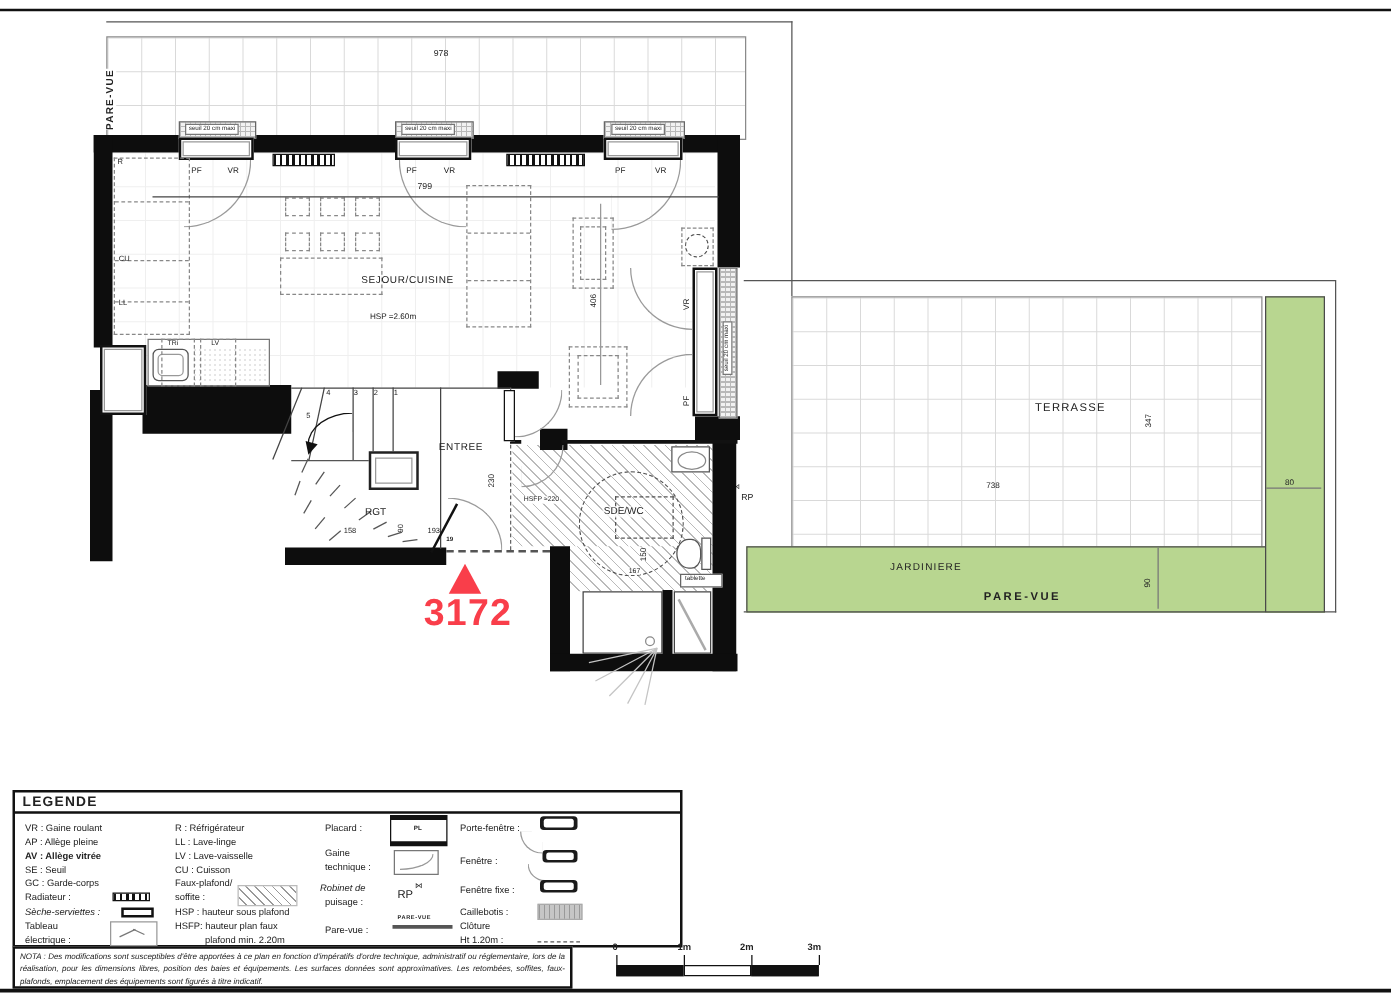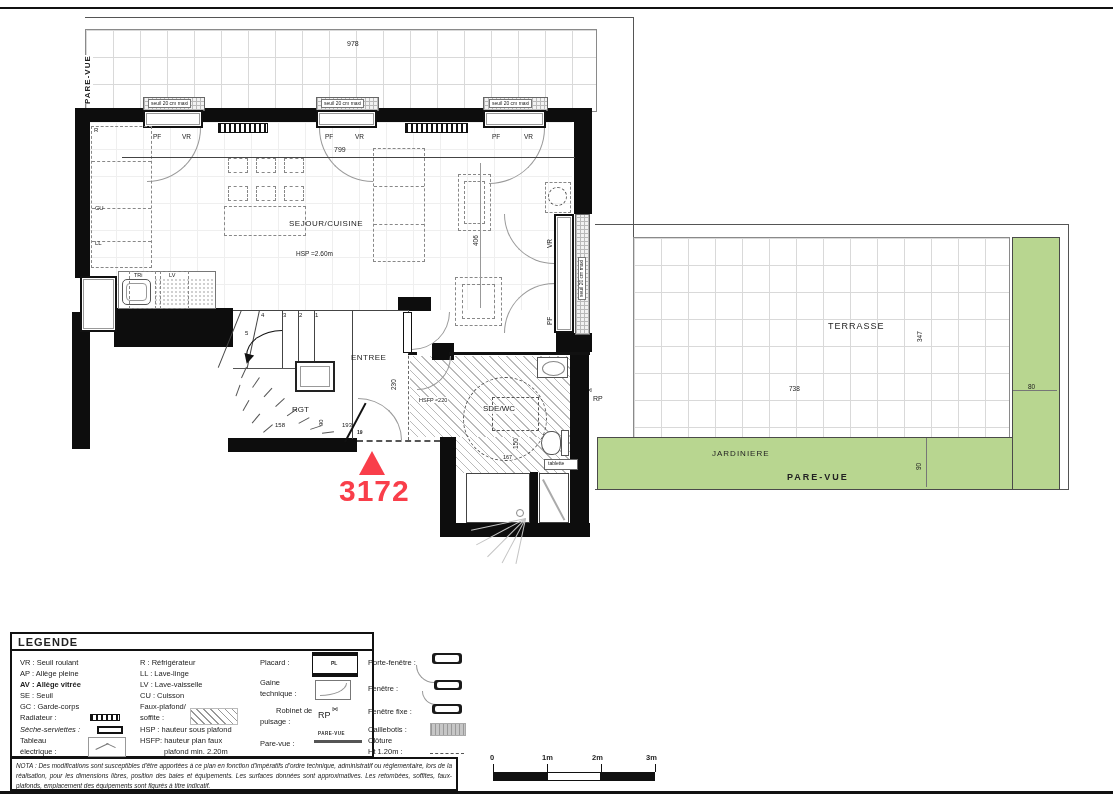--- a/index.html
+++ b/index.html
@@ -266,26 +266,26 @@
     <div class="abs" style="right:5px;bottom:5px;width:6px;height:6px;border:1px solid #888;border-radius:50%;"></div>
   </div>
   <div class="w" style="left:530px;top:472px;width:8px;height:52px;"></div>
   <div class="fix" style="left:539px;top:473px;width:30px;height:50px;border-color:#444;">
     <div class="abs" style="left:2px;top:6px;width:2px;height:46px;background:#aaa;transform:rotate(-28deg);transform-origin:top left;"></div>
   </div>
 
   <div class="tri" style="left:359px;top:451px;"></div>
   <div class="t red" style="left:339px;top:474px;font-size:30px;font-weight:600;letter-spacing:1px;">3172</div>
 
-  <div class="lgbox" style="left:10px;top:632px;width:364px;height:126px;">
+  <div class="lgbox" style="left:10px;top:632px;width:536px;height:126px;">
     <div class="abs" style="left:0;top:0;width:100%;height:17px;border-bottom:2px solid #111;box-sizing:border-box;">
       <div class="t" style="left:6px;top:2px;font-size:11px;font-weight:bold;letter-spacing:1px;">LEGENDE</div>
     </div>
 
-    <div class="lg" style="left:8px;top:24px;">VR : Seuil roulant</div>
+    <div class="lg" style="left:8px;top:24px;">VR : Gaine roulant</div>
     <div class="lg" style="left:8px;top:35px;">AP : Allège pleine</div>
     <div class="lg" style="left:8px;top:46px;font-weight:bold;">AV : Allège vitrée</div>
     <div class="lg" style="left:8px;top:57px;">SE : Seuil</div>
     <div class="lg" style="left:8px;top:68px;">GC : Garde-corps</div>
     <div class="lg" style="left:8px;top:79px;">Radiateur :</div>
     <div class="rad" style="left:78px;top:80px;width:30px;height:7px;"></div>
     <div class="lg" style="left:8px;top:91px;font-style:italic;">Sèche-serviettes :</div>
     <div class="abs" style="left:85px;top:92px;width:26px;height:8px;border:2px solid #111;box-sizing:border-box;"></div>
     <div class="lg" style="left:8px;top:102px;">Tableau</div>
     <div class="lg" style="left:8px;top:113px;">électrique :</div>
@@ -307,21 +307,21 @@
 
     <div class="lg" style="left:248px;top:24px;">Placard :</div>
     <div class="abs" style="left:300px;top:18px;width:46px;height:25px;border-top:4px solid #111;border-bottom:4px solid #111;border-left:1px solid #111;border-right:1px solid #111;box-sizing:border-box;">
       <div class="t t5" style="left:18px;top:5px;font-weight:bold;">PL</div>
     </div>
     <div class="lg" style="left:248px;top:44px;">Gaine</div>
     <div class="lg" style="left:248px;top:55px;">technique :</div>
     <div class="abs" style="left:303px;top:46px;width:34px;height:18px;border:1px solid #777;">
       <div class="abs" style="left:4px;top:2px;width:26px;height:12px;border-bottom:1px solid #999;border-right:1px solid #999;border-radius:0 0 100% 0;"></div>
     </div>
-    <div class="lg" style="left:264px;top:72px;">Robinet de</div>
+    <div class="lg" style="left:244px;top:72px;font-style:italic;">Robinet de</div>
     <div class="lg" style="left:248px;top:83px;">puisage :</div>
     <div class="lg" style="left:306px;top:76px;font-size:9px;">RP</div>
     <div class="t t6" style="left:320px;top:72px;">⋈</div>
     <div class="lg" style="left:248px;top:105px;">Pare-vue :</div>
     <div class="abs" style="left:302px;top:98px;width:48px;height:16px;">
       <div class="t" style="left:4px;top:0;font-size:4.5px;font-weight:bold;letter-spacing:.5px;">PARE-VUE</div>
       <div class="abs" style="left:0;top:8px;width:48px;height:3px;background:#555;"></div>
     </div>
 
     <div class="lg" style="left:356px;top:24px;">Porte-fenêtre :</div>

